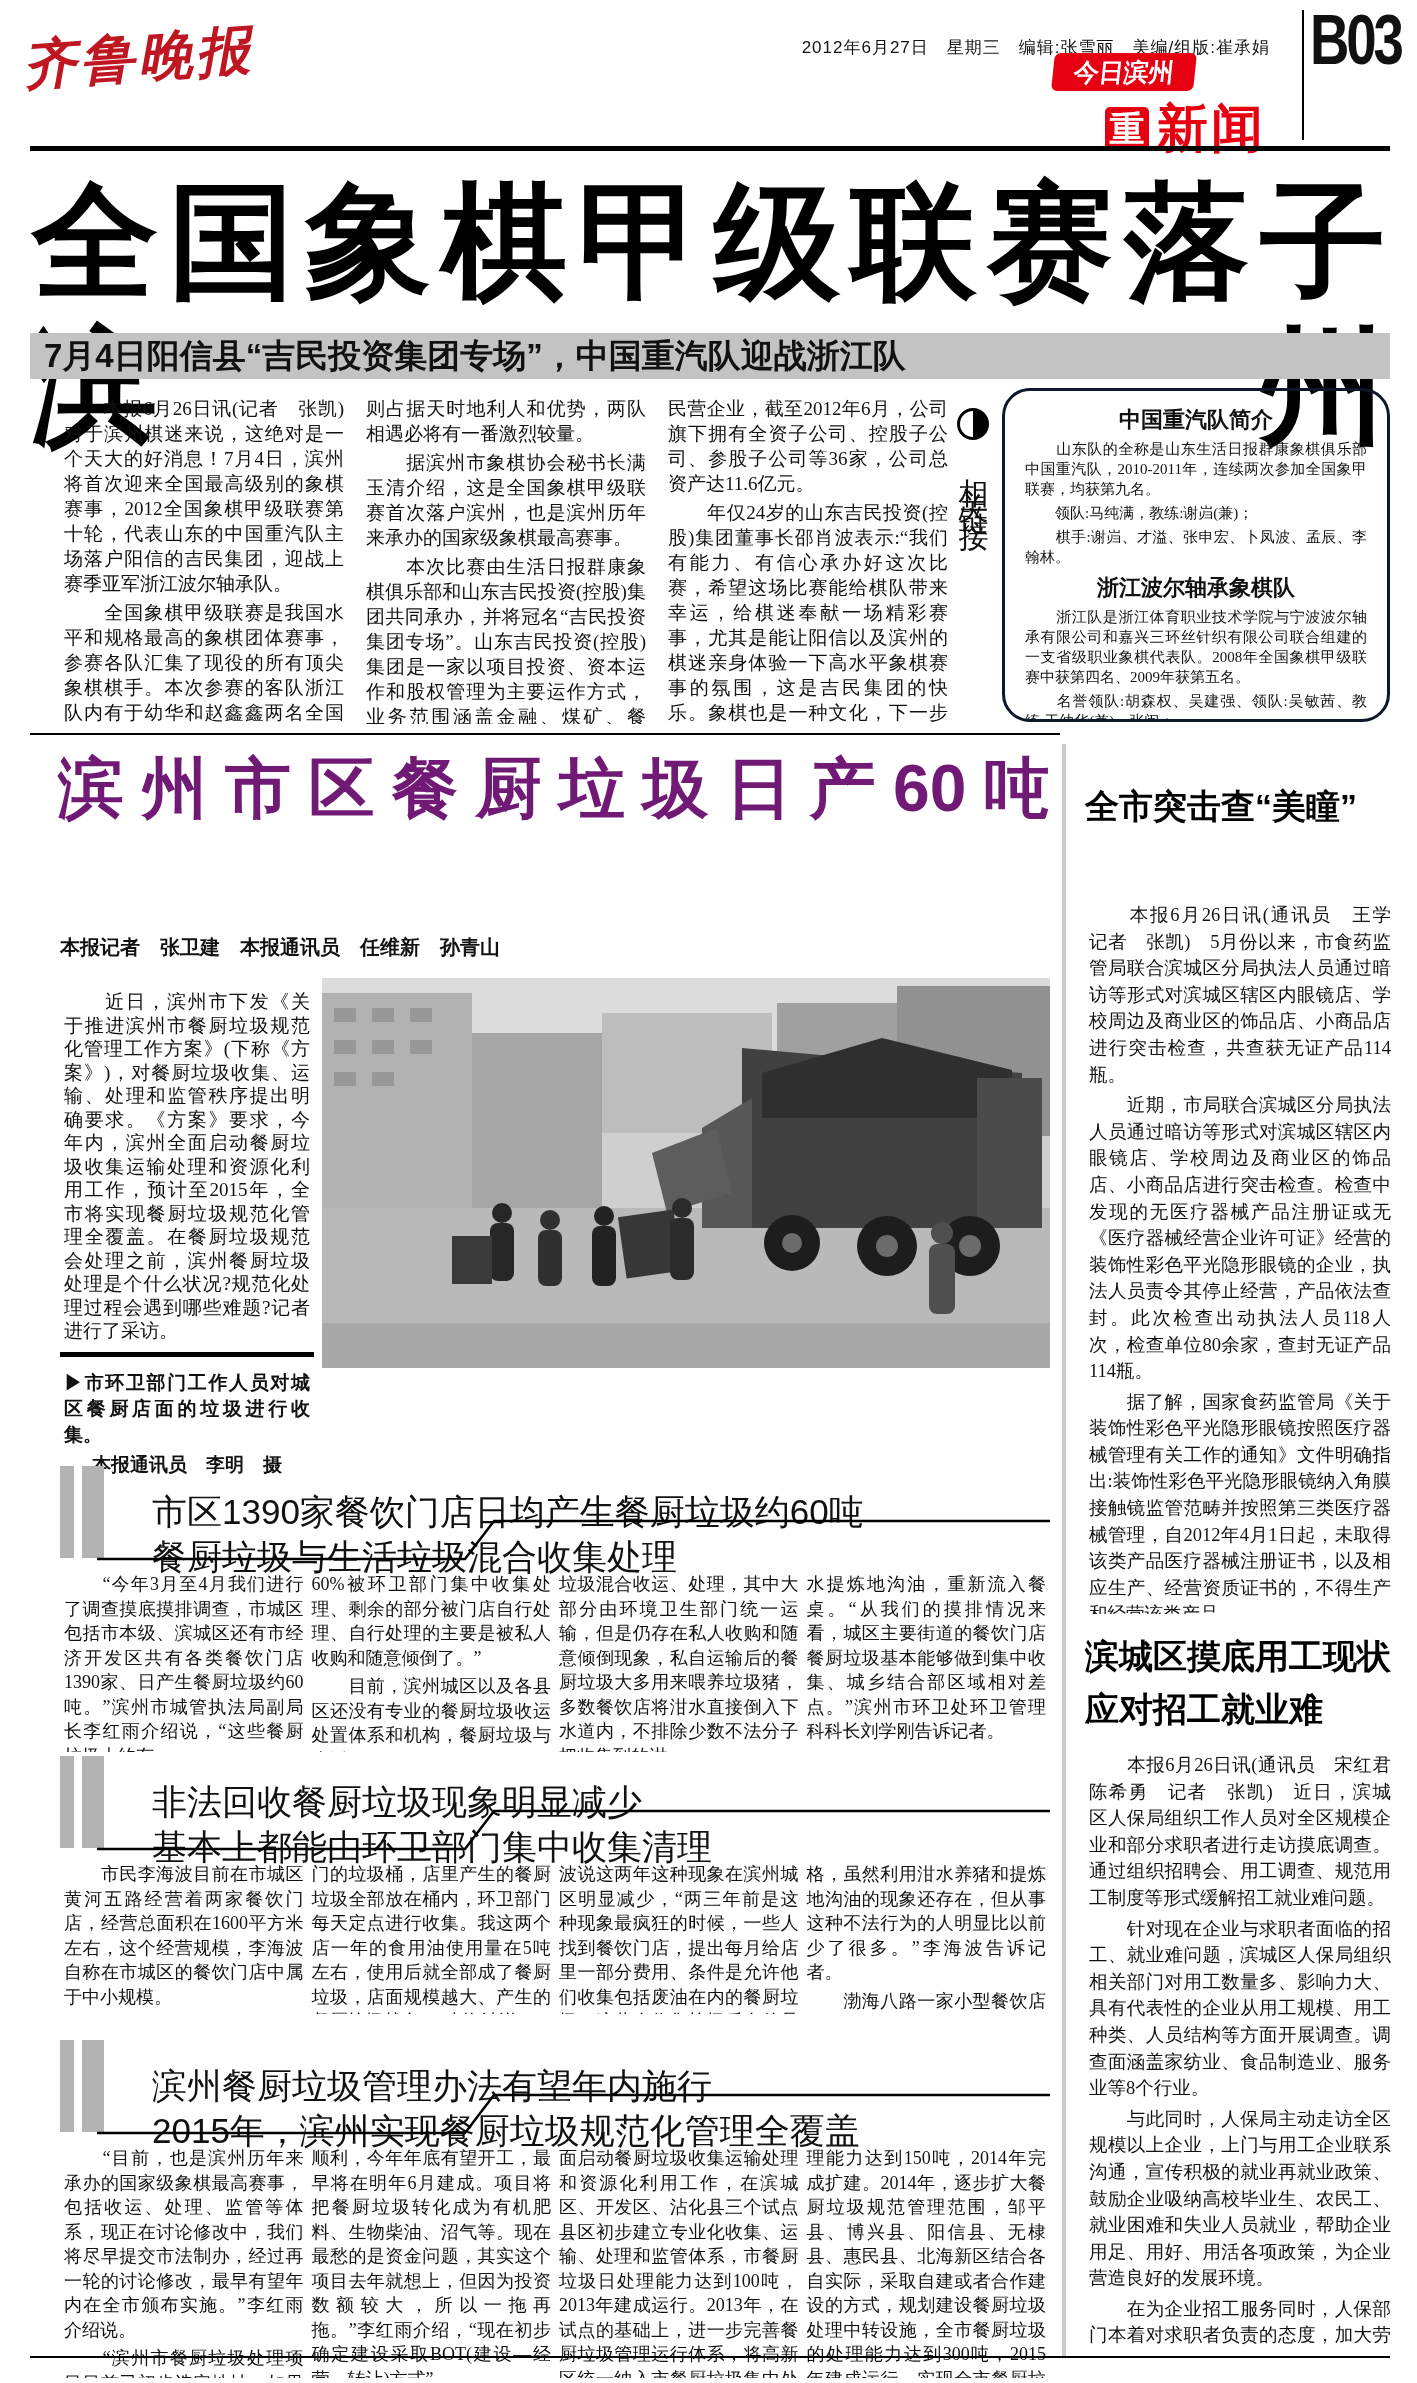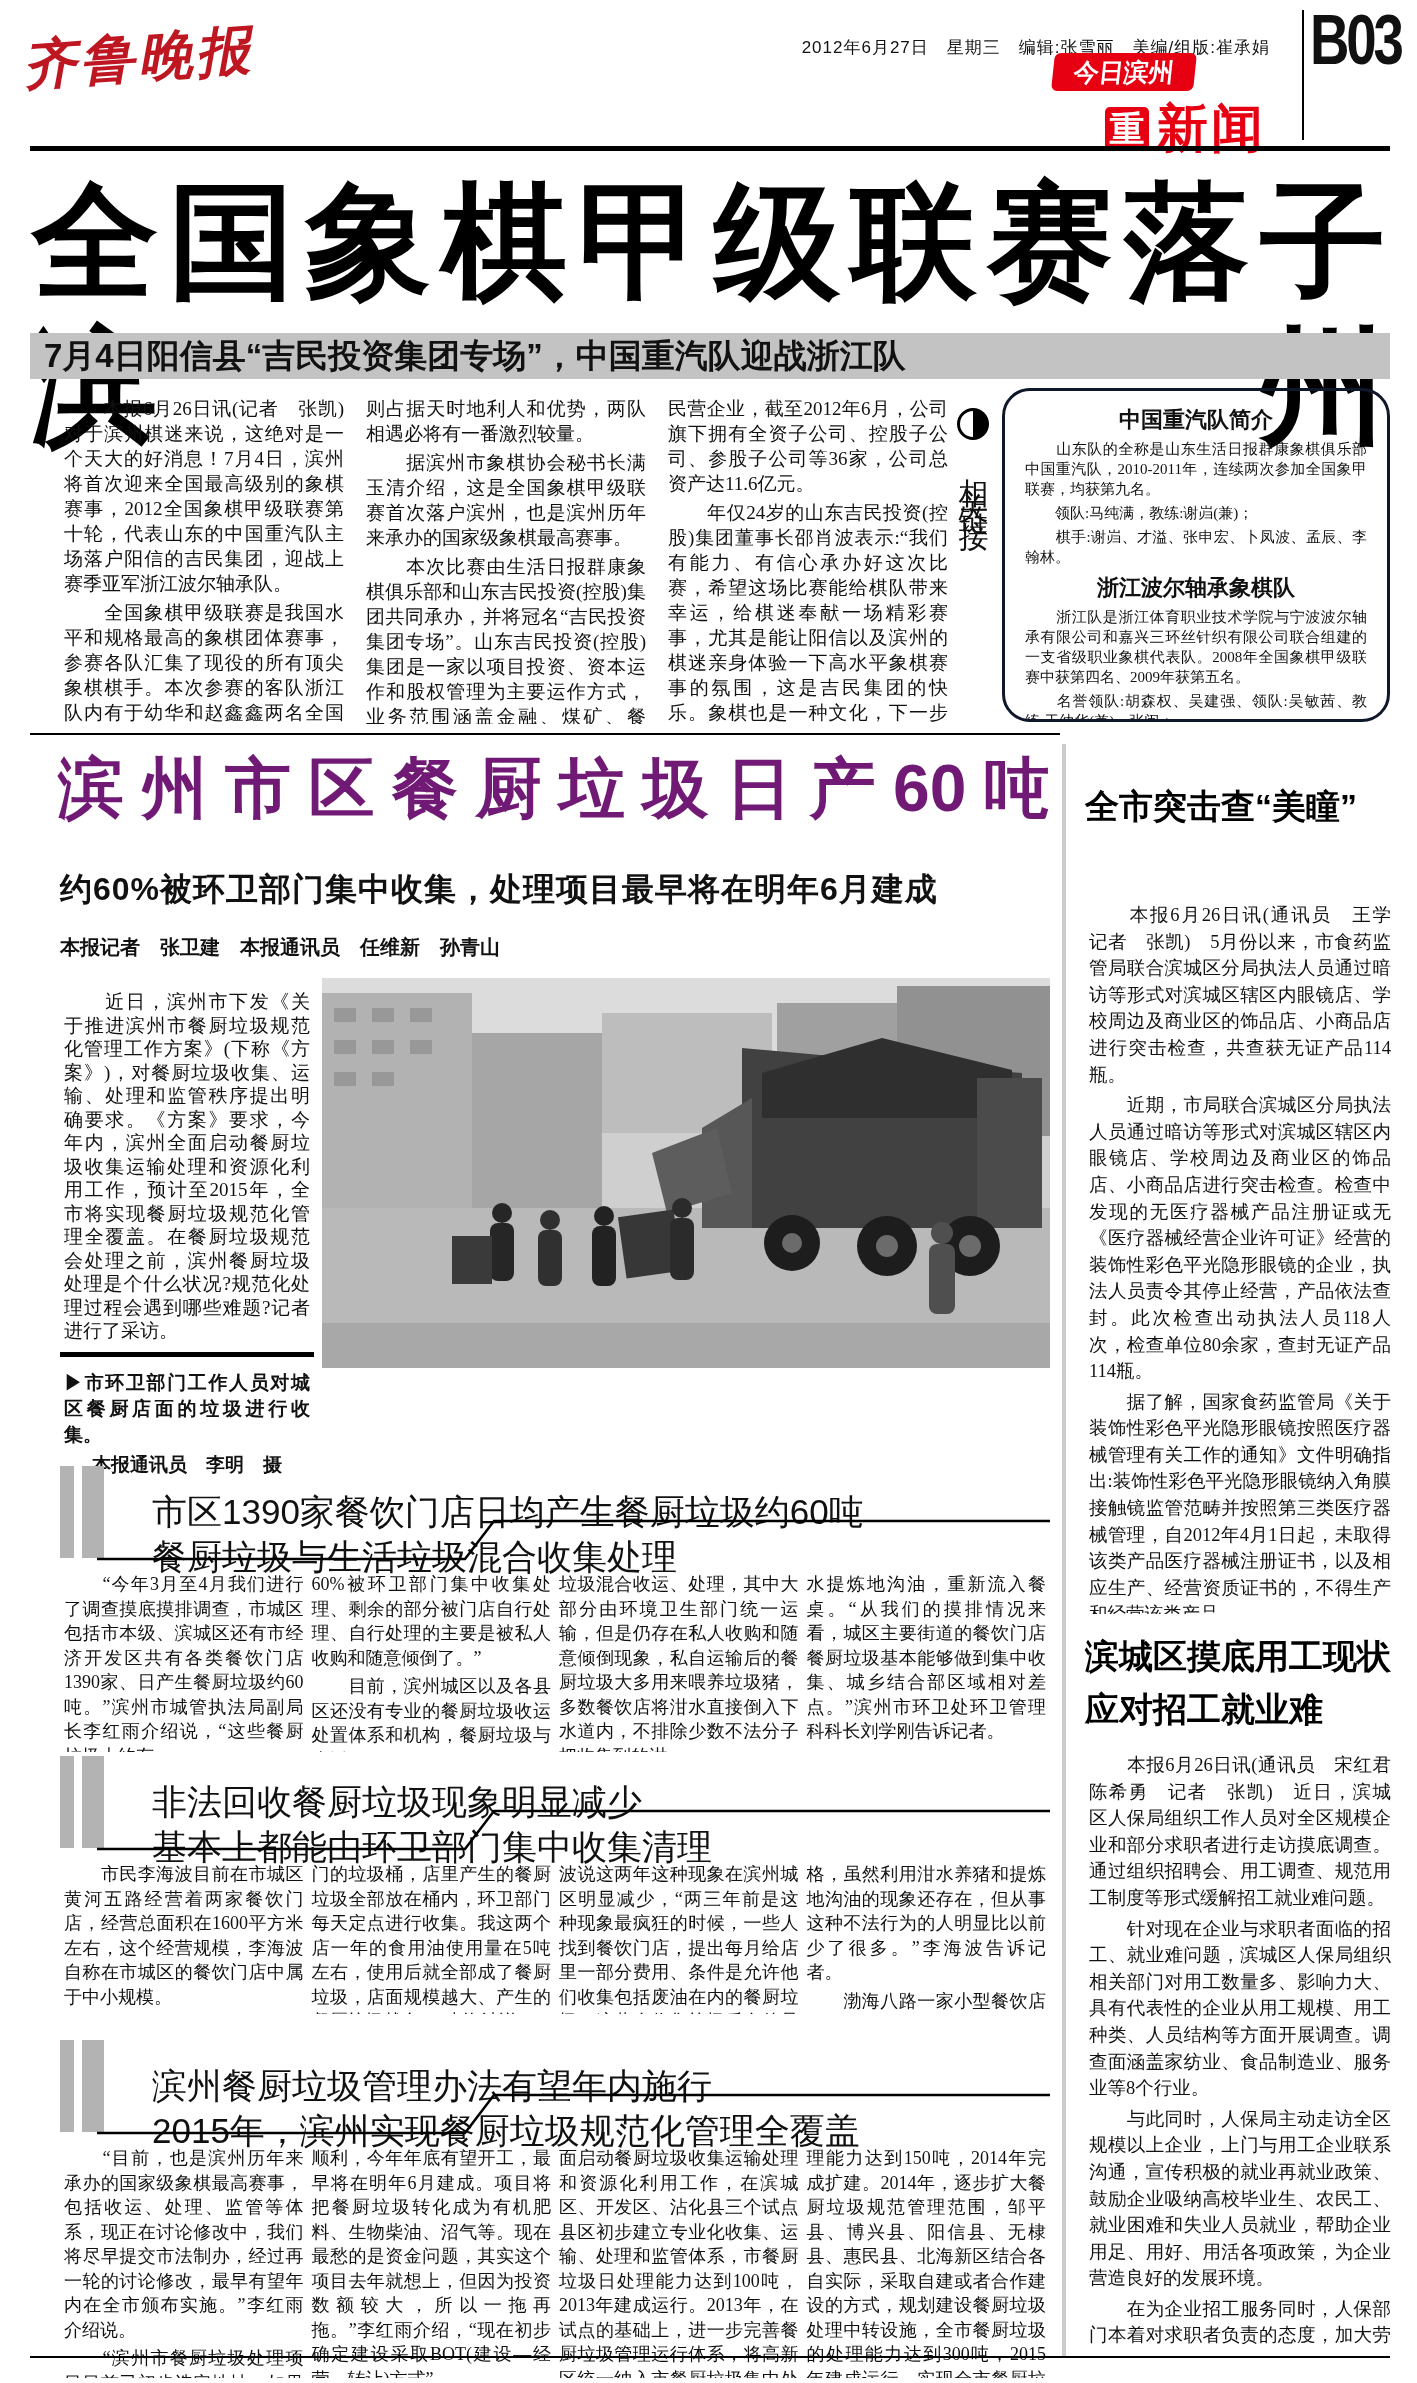--- a/index.html
+++ b/index.html
@@ -140,21 +140,20 @@
     <div class="box-body">
         <p>　　浙江队是浙江体育职业技术学院与宁波波尔轴承有限公司和嘉兴三环丝针织有限公司联合组建的一支省级职业象棋代表队。2008年全国象棋甲级联赛中获第四名、2009年获第五名。</p>
         <p>　　名誉领队:胡森权、吴建强、领队:吴敏茜、教练:于幼华(兼)、张闽；</p>
         <p>　　棋手:于幼华、赵鑫鑫、陈寒峰、黄竹风、程吉俊、陈卓。</p>
       </div>
   </div>
 
   <div class="abs divider-mid"></div>
 
   <h2 class="abs g-headline" style="margin:0;">滨州市区餐厨垃圾日产60吨</h2>
-  <div class="abs g-subhead">约60%被环卫部门集中收集，处理项目最早将在明年6月建成</div>
   <div class="abs g-byline">本报记者　张卫建　本报通讯员　任维新　孙青山</div>
   <div class="abs g-intro">
       <p>　　近日，滨州市下发《关于推进滨州市餐厨垃圾规范化管理工作方案》(下称《方案》)，对餐厨垃圾收集、运输、处理和监管秩序提出明确要求。《方案》要求，今年内，滨州全面启动餐厨垃圾收集运输处理和资源化利用工作，预计至2015年，全市将实现餐厨垃圾规范化管理全覆盖。在餐厨垃圾规范会处理之前，滨州餐厨垃圾处理是个什么状况?规范化处理过程会遇到哪些难题?记者进行了采访。</p>
     </div>
 
   <div class="abs photo-wrap">
     <svg width="728" height="390" viewBox="0 0 728 390" xmlns="http://www.w3.org/2000/svg">
       <rect x="0" y="0" width="728" height="390" fill="#cfcfcf"></rect>
       <rect x="0" y="0" width="728" height="150" fill="#dcdcdc"></rect>
       <rect x="0" y="15" width="150" height="215" fill="#b2b2b2"></rect>

